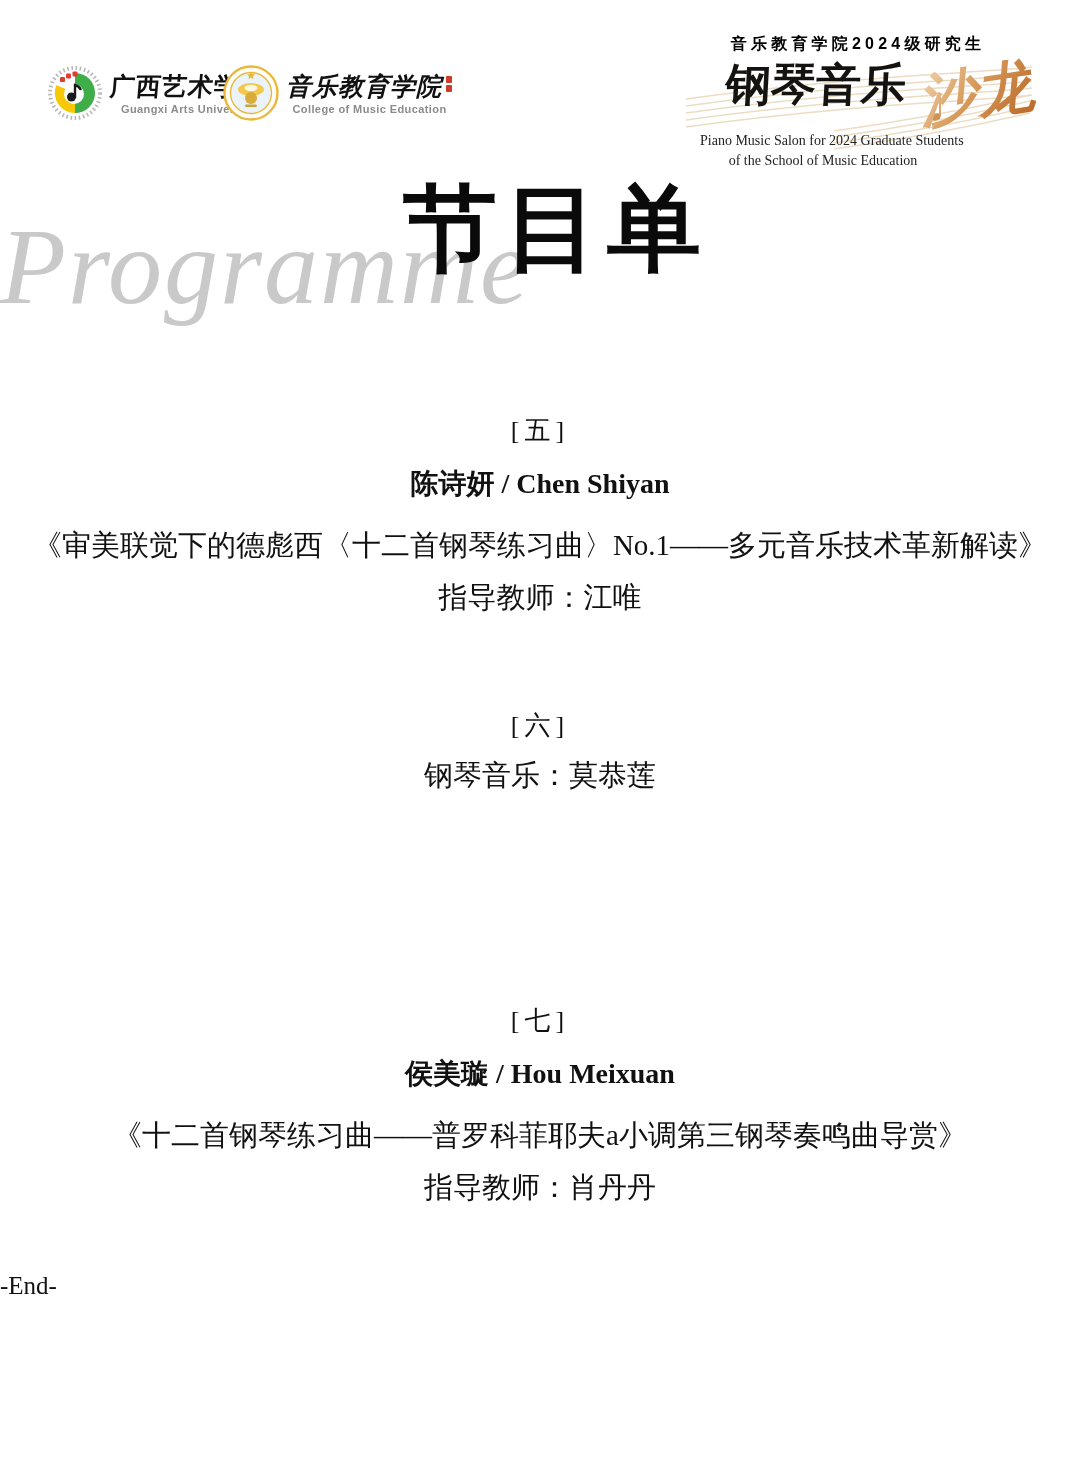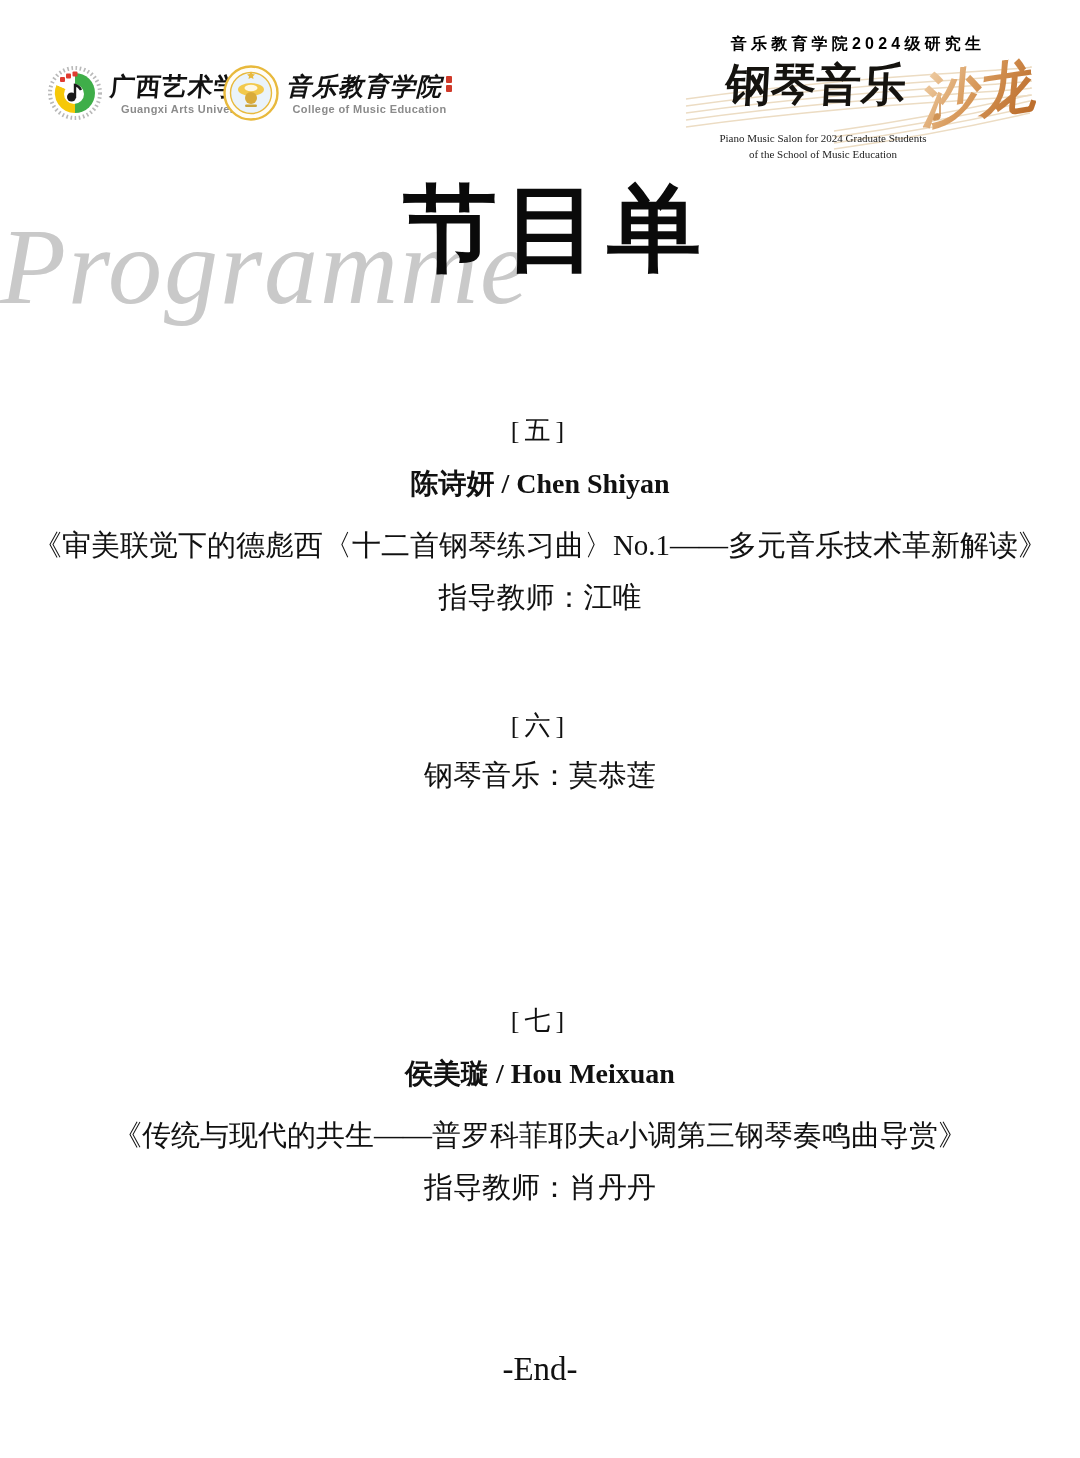--- a/index.html
+++ b/index.html
@@ -51,21 +51,21 @@
     color:#c9833f;
   }
   @supports ((-webkit-background-clip:text) or (background-clip:text)) {
     .banner-accent {
       background:linear-gradient(130deg,#edcaa0 10%,#d89a5c 45%,#bd6f2e 90%);
       -webkit-background-clip:text; background-clip:text; color:transparent;
     }
   }
   .banner-sub {
     position:absolute; top:72px; left:8px; width:246px;
-    font-size:11px; line-height:1.45; color:#222; text-align:center; white-space:nowrap;
+    font-size:14px; line-height:1.45; color:#222; text-align:center; white-space:nowrap;
   }
 
   
   .title-wrap { position:absolute; top:168px; left:0; width:100%; height:190px; }
   .watermark {
     position:absolute; top:40px; left:0; width:100%; text-align:left;
     font-size:108px; line-height:1.1; font-style:italic; color:#c9c9c9;
     letter-spacing:2px; z-index:1; user-select:none;
   }
   .page-title {
@@ -78,21 +78,21 @@
   .entry { position:absolute; left:0; width:100%; text-align:center; }
   #entry-1 { top:414px; }
   #entry-2 { top:709px; }
   #entry-3 { top:1004px; }
   .entry-index { font-size:26px; line-height:34px; letter-spacing:5px; }
   .entry-name  { font-size:28px; line-height:44px; font-weight:bold; margin-top:14px; }
   .entry-piece { font-size:29px; line-height:40px; margin-top:19px; white-space:nowrap; }
   .entry-teacher { font-size:29px; line-height:40px; margin-top:12px; }
 
   
-  .end-label { position:absolute; top:1351px; left:0; width:100%; text-align:center; font-size:33px; line-height:36px; }
+  .end-label { position:absolute; top:1268px; left:0; width:100%; text-align:left; font-size:25px; line-height:36px; }
 </style>
 </head>
 <body>
 
 <div class="page">
 
   <div class="logo-block" id="logo-block-1">
     <svg class="logo-svg" viewBox="0 0 58 58">
       <circle cx="29" cy="29" r="27" fill="#ffffff"></circle>
       <circle cx="29" cy="29" r="25" fill="none" stroke="#b9b9b9" stroke-width="4" stroke-dasharray="1.6 2.6"></circle>
@@ -174,19 +174,19 @@
   </section>
 
   <section class="entry" id="entry-2">
     <div class="entry-index">[六]</div>
     <div class="entry-teacher">钢琴音乐：莫恭莲</div>
   </section>
 
   <section class="entry" id="entry-3">
     <div class="entry-index">[七]</div>
     <div class="entry-name">侯美璇 / Hou Meixuan</div>
-    <div class="entry-piece">《传统与现代的共生——普罗科菲耶夫a小调第三钢琴奏鸣曲导赏》</div>
+    <div class="entry-piece">《十二首钢琴练习曲——普罗科菲耶夫a小调第三钢琴奏鸣曲导赏》</div>
     <div class="entry-teacher">指导教师：肖丹丹</div>
   </section>
 
   <div class="end-label">-End-</div>
 
 </div>
 
 </body></html>

